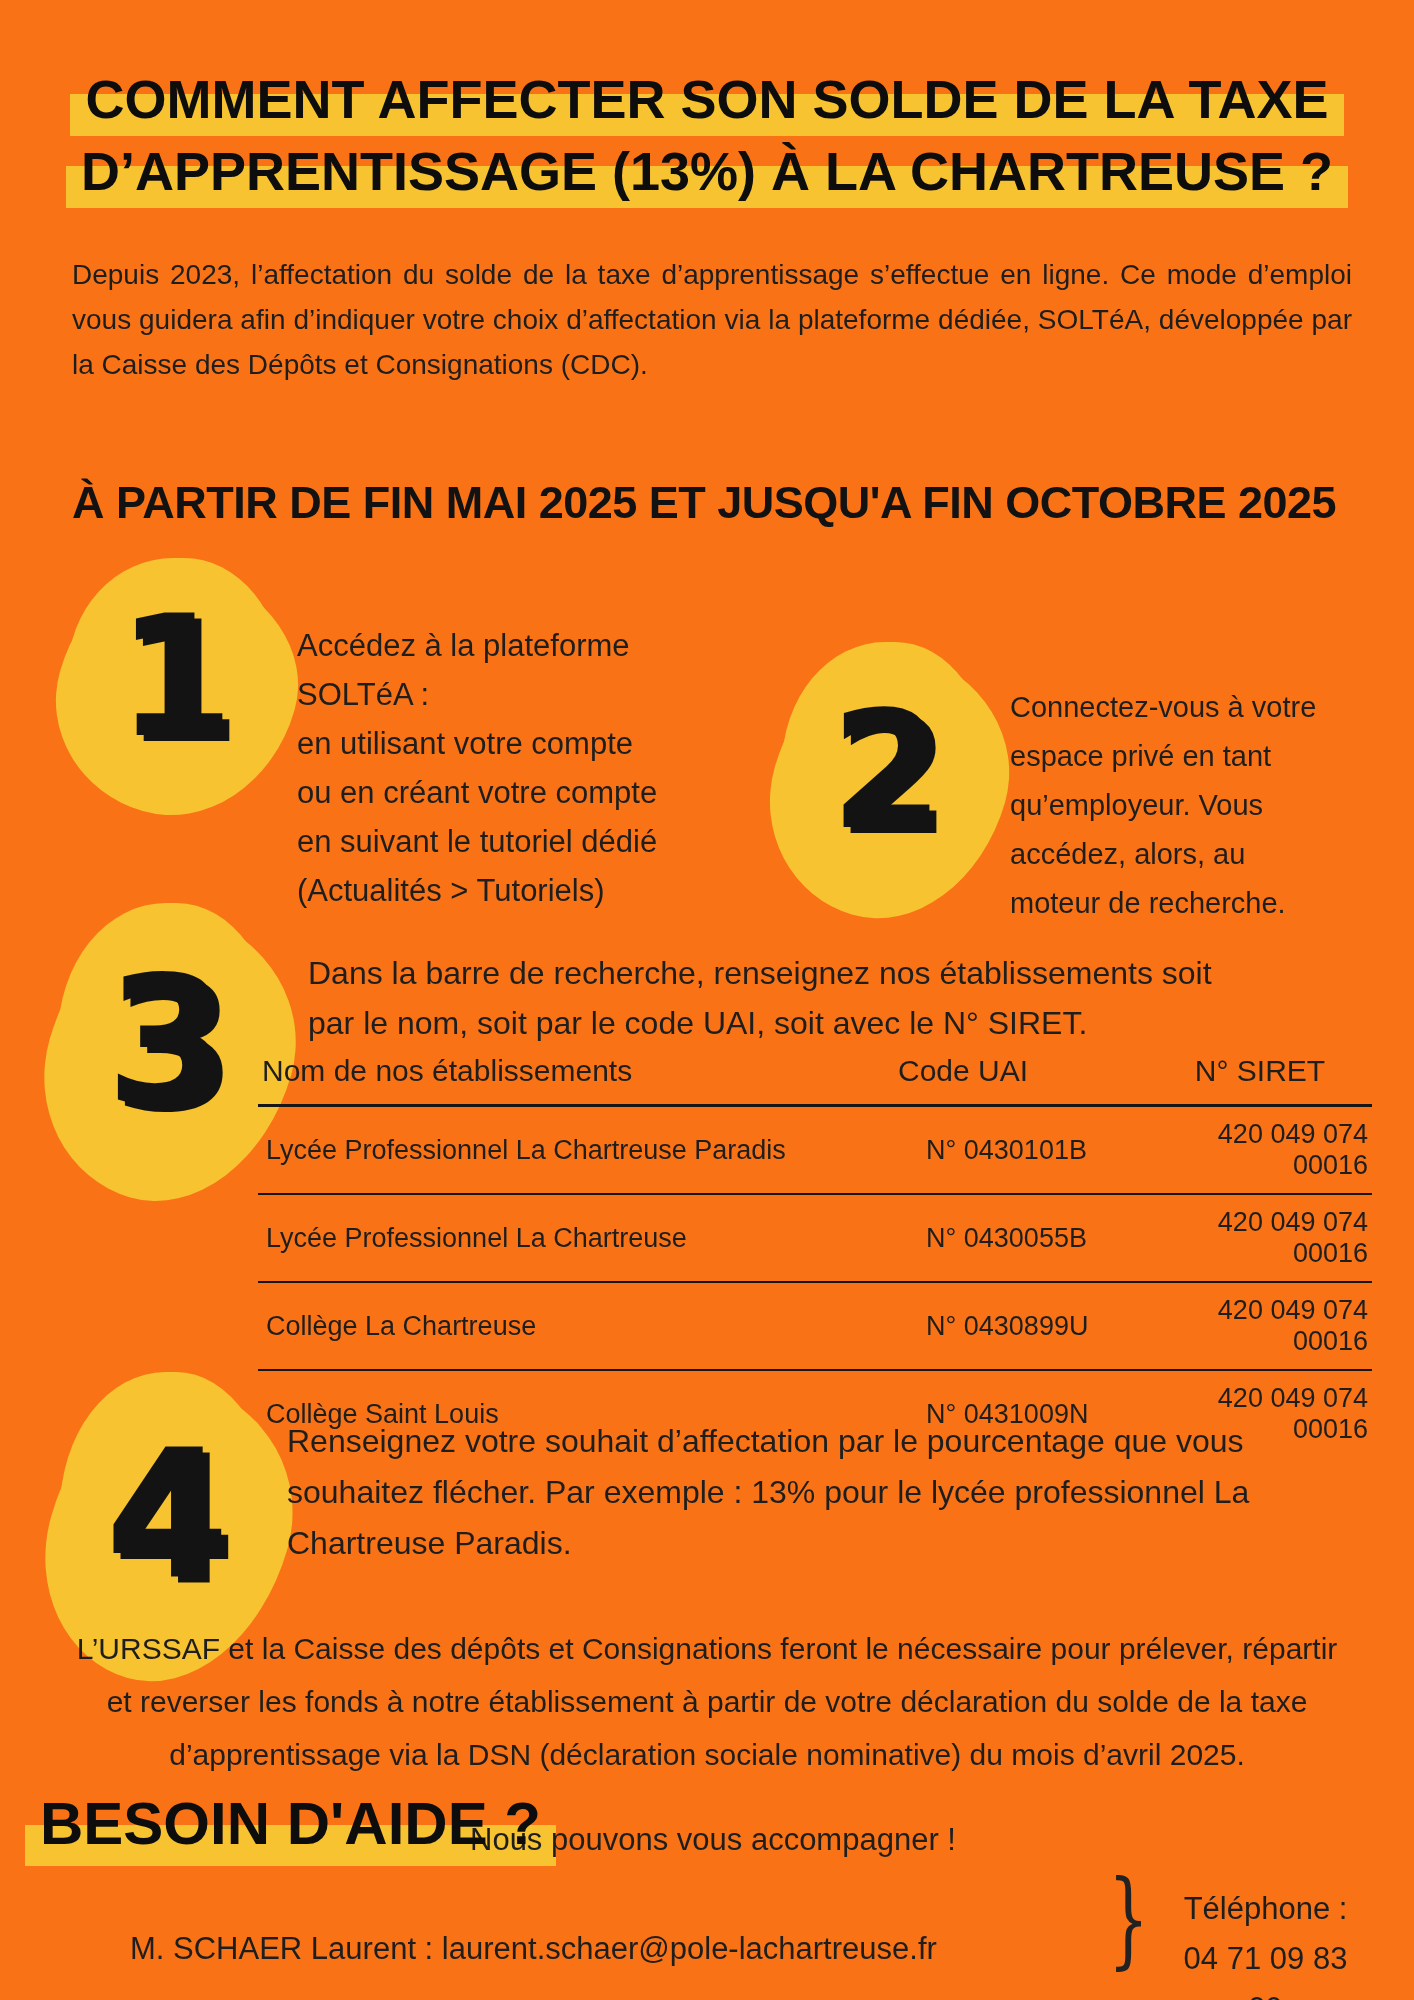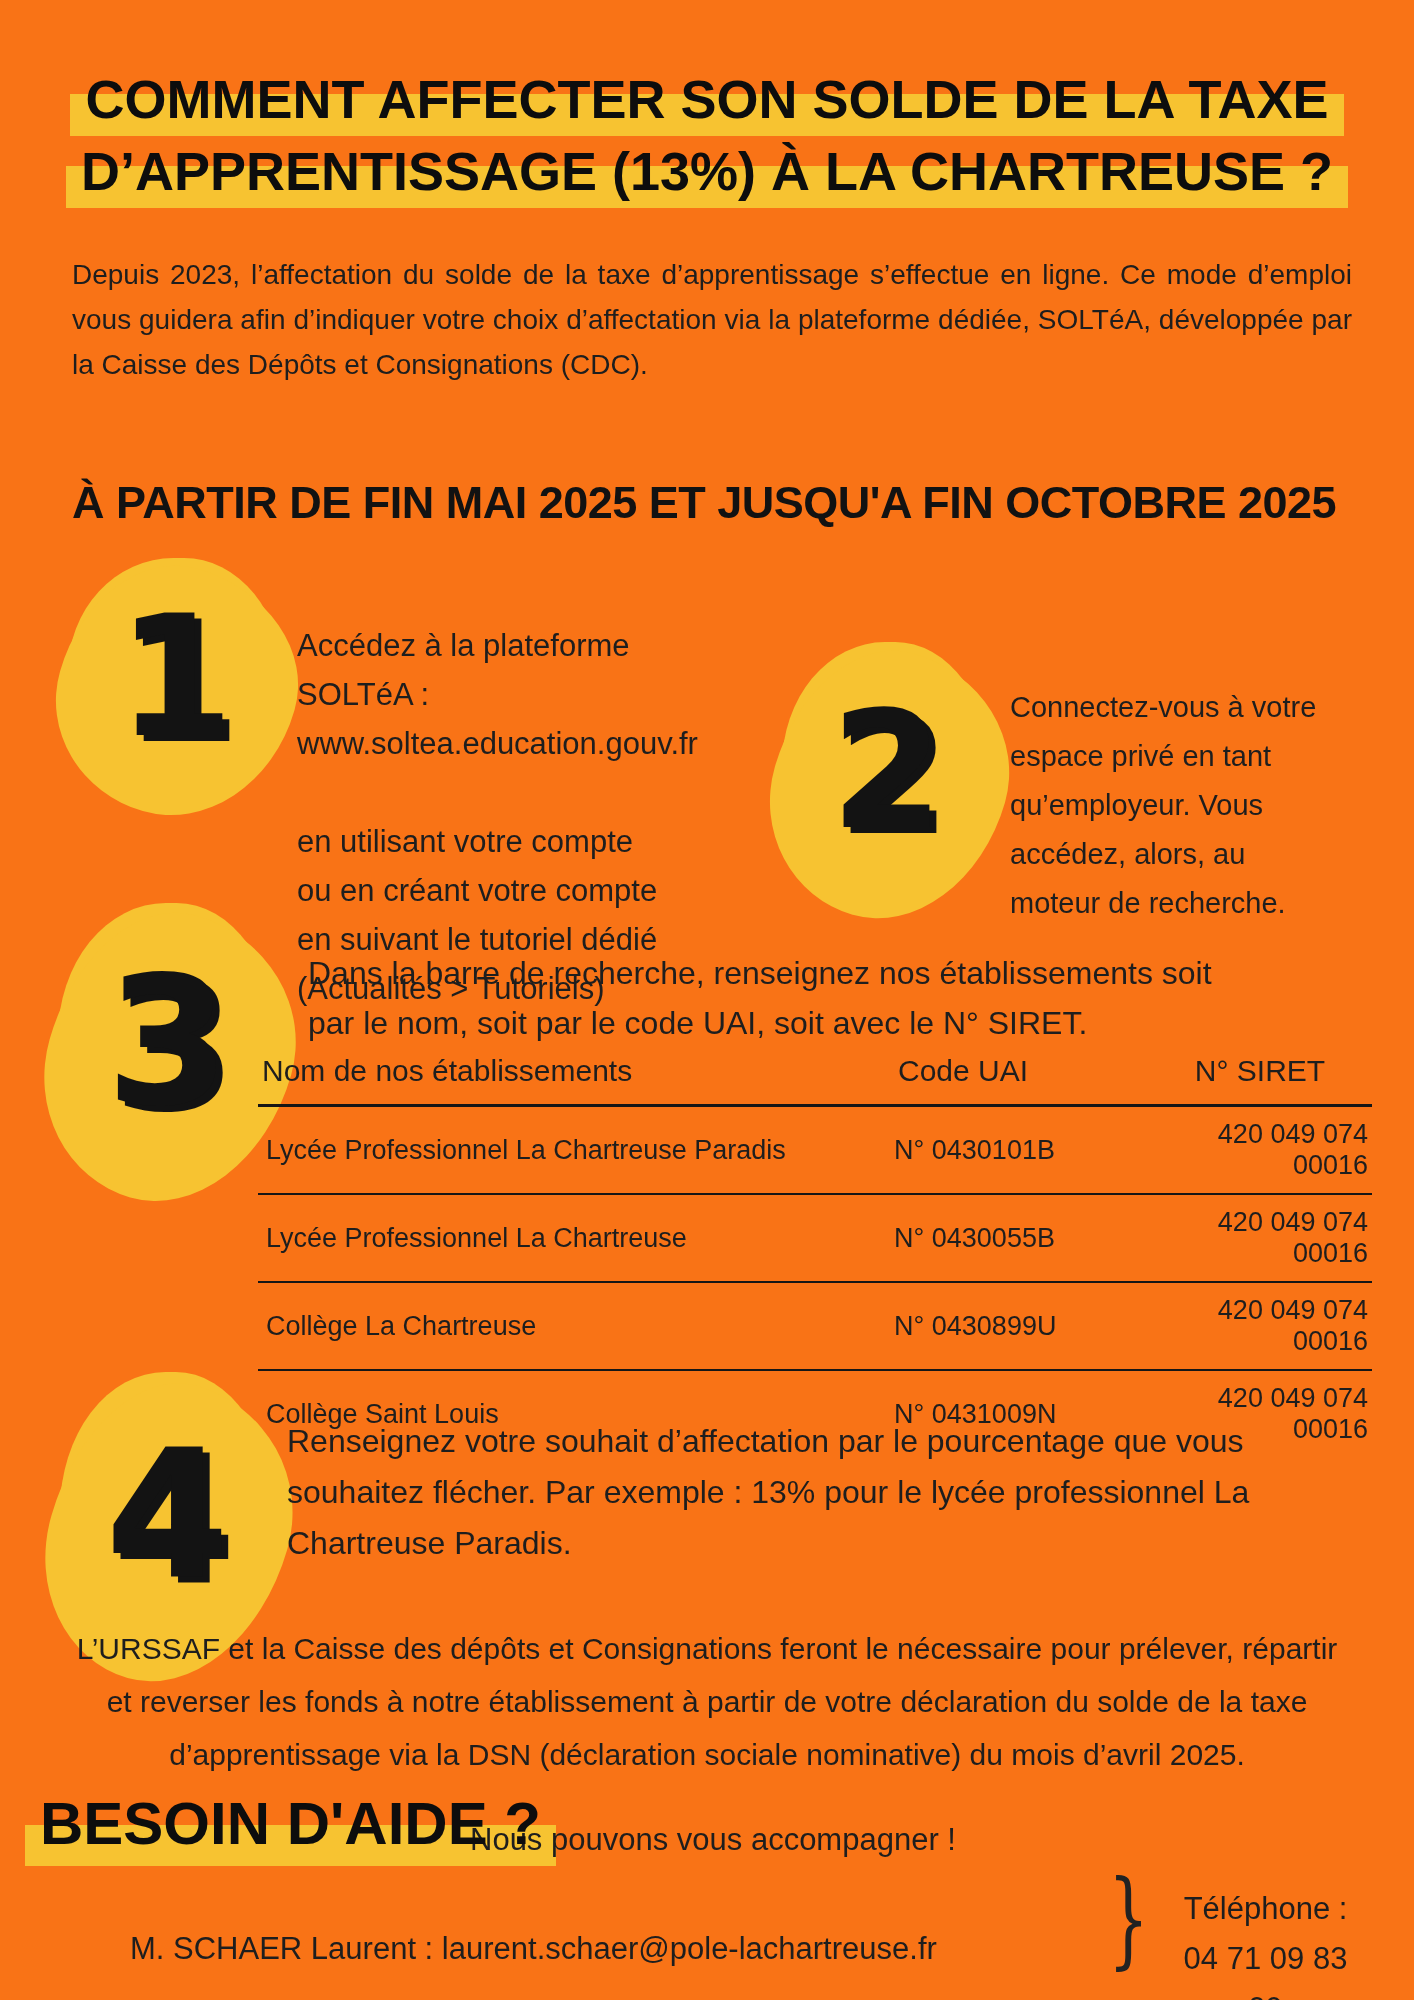--- a/index.html
+++ b/index.html
@@ -52,21 +52,21 @@
 
   
   .etab-table { position:absolute; left:258px; top:1054px; width:1114px; }
   .t-head {
     display:grid; grid-template-columns:636px 250px 1fr; align-items:end;
     font-size:30px; padding:0 0 16px 4px; border-bottom:3px solid #161616;
   }
   .t-head .c-siret { text-align:center; }
   .t-row {
     display:grid; grid-template-columns:636px 250px 1fr; align-items:center;
-    font-size:27px; padding:12px 0; border-bottom:2px solid #161616;
+    font-size:27px; padding:12px 0; border-bottom:2px solid #161616;gap:32px;
   }
   .t-row:last-child { border-bottom:none; }
   .t-row .c-name { padding-left:8px; }
   .t-row .c-siret { text-align:right; padding-right:4px; }
 
   .dsn-note {
     position:absolute; left:40px; top:1622px; width:1334px; text-align:center;
     font-size:30px; line-height:53px; white-space:pre-line;
   }
 
@@ -100,21 +100,20 @@
 
   <div class="period-heading">À PARTIR DE FIN MAI 2025 ET JUSQU'A FIN OCTOBRE 2025</div>
 
   <div class="blob" style="left:68px; top:558px; width:215px; height:238px;">
     <span class="blob-shape"></span>
     <span class="step-num" style="font-size:168px;">1</span>
   </div>
   <div class="step-text s1-text">
     <span>Accédez à la plateforme
 SOLTéA :</span>
-    <span class="url-line">www.soltea.education.gouv.fr</span>
     <span>en utilisant votre compte
 ou en créant votre compte
 en suivant le tutoriel dédié
 (Actualités &gt; Tutoriels)</span>
   </div>
 
   <div class="blob" style="left:782px; top:642px; width:210px; height:258px;">
     <span class="blob-shape"></span>
     <span class="step-num" style="font-size:162px;">2</span>
   </div>

